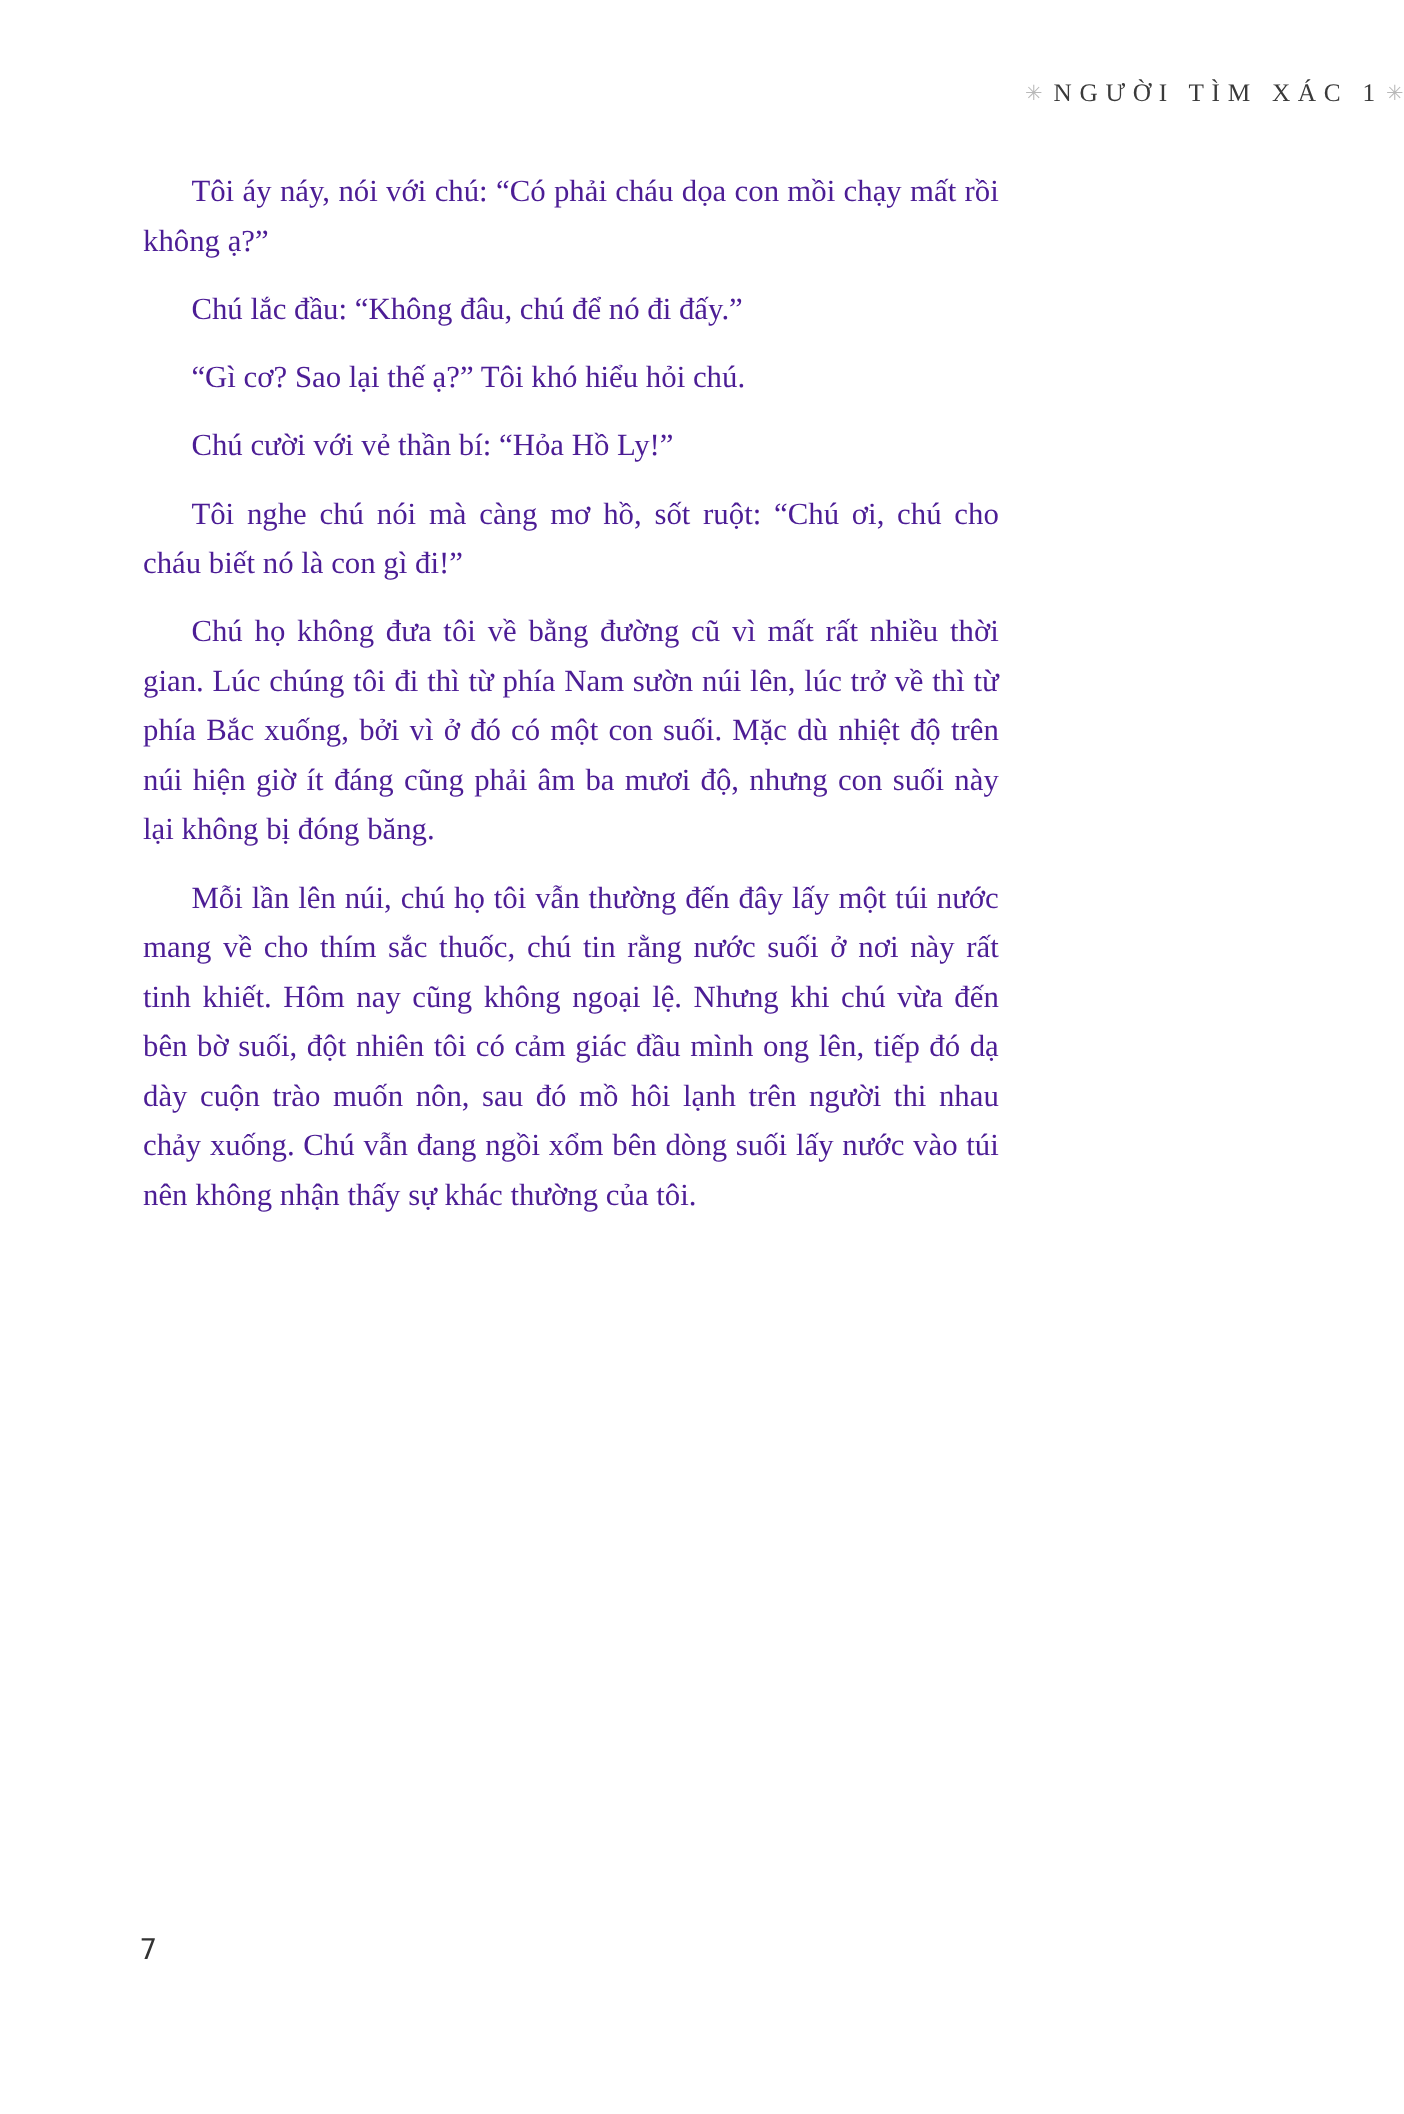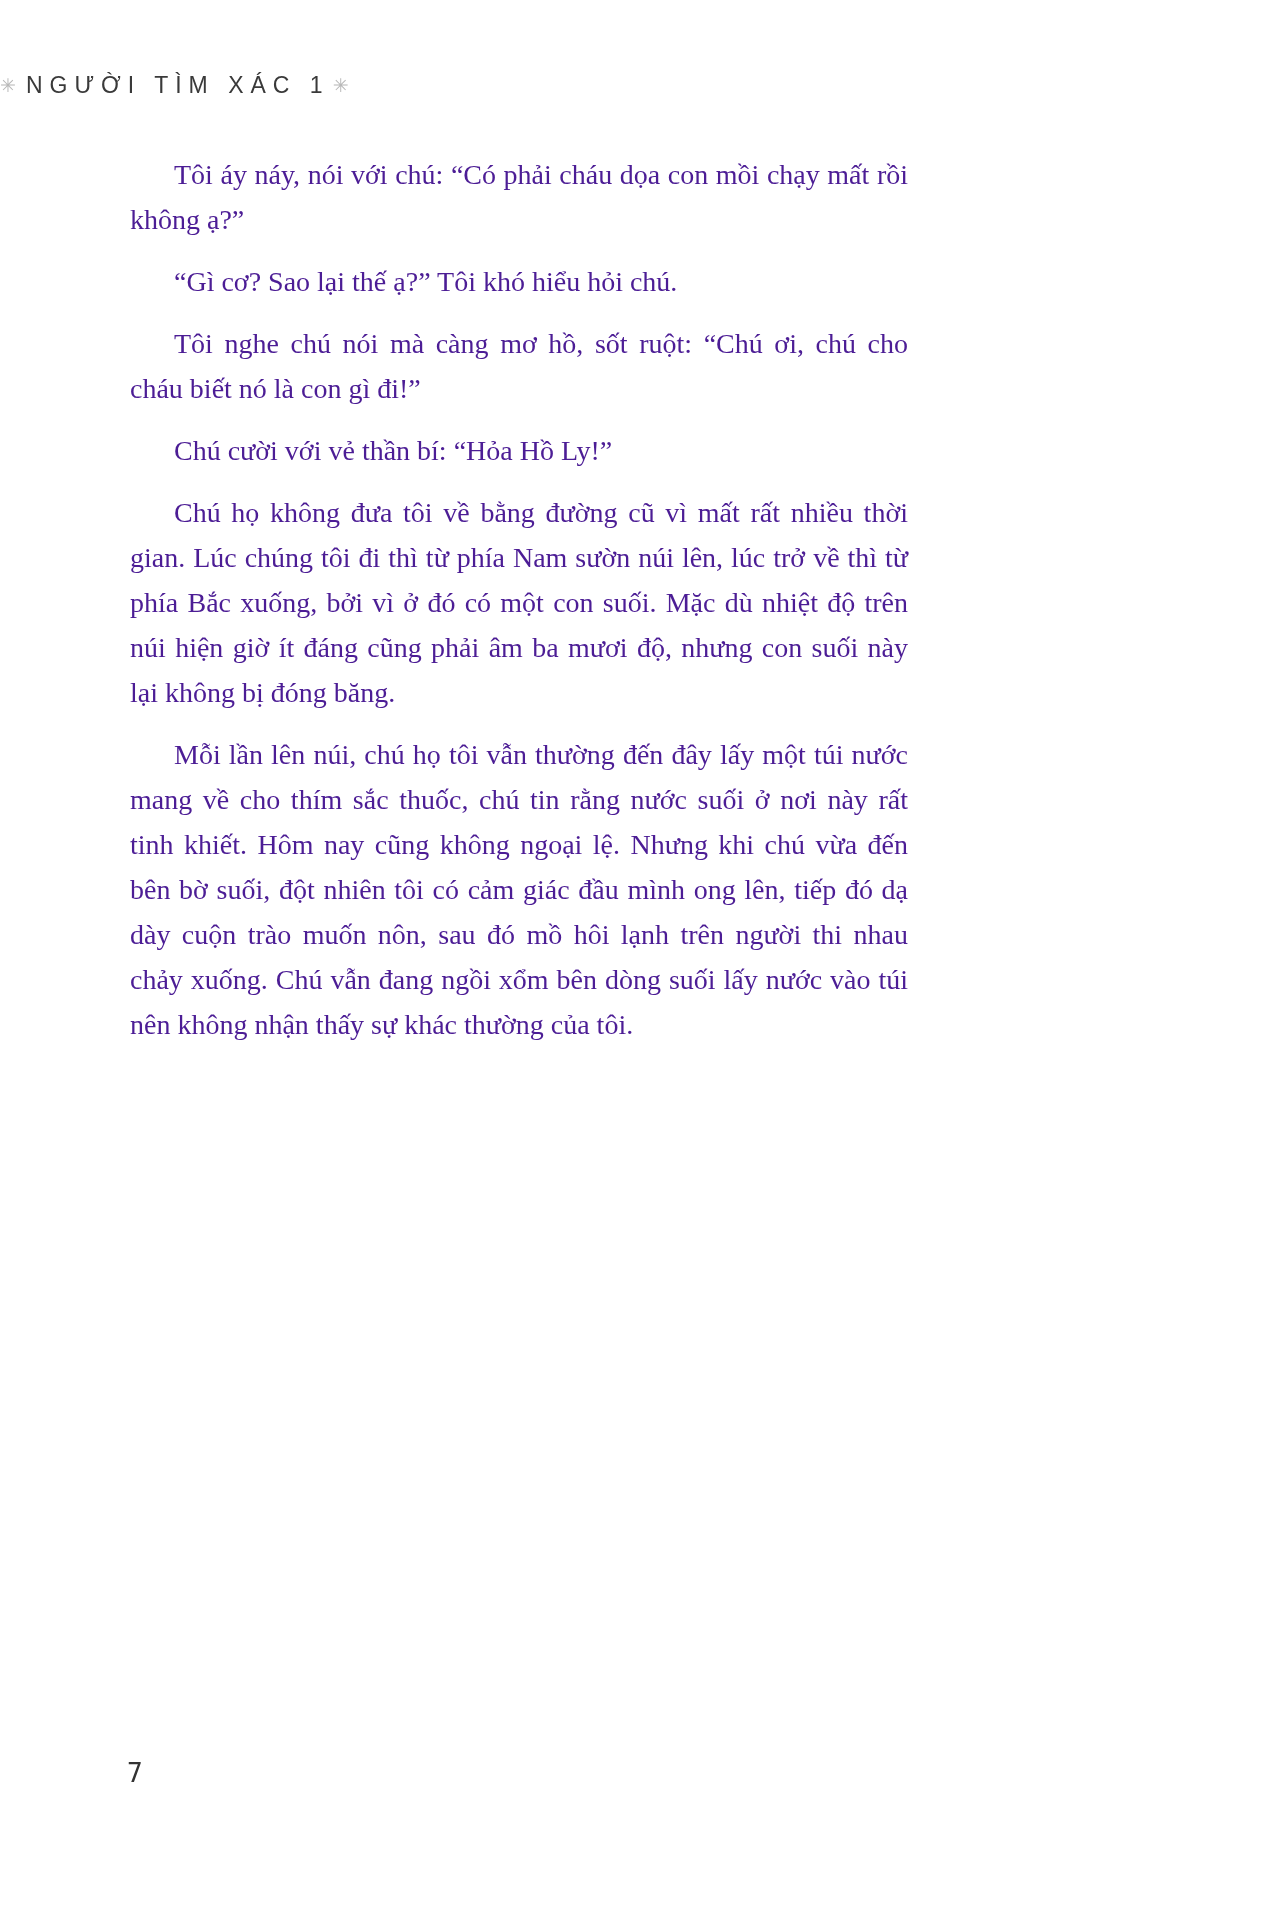--- a/index.html
+++ b/index.html
@@ -14,22 +14,22 @@
     background: #ffffff;
     overflow: hidden;
     font-family: "Liberation Serif", serif;
     color: #1f1f1f;
   }
   .header {
     position: absolute;
     top: 72px;
     left: 0;
     right: 0;
-    text-align: left;
-    font-family: Liberation Sans, sans-serif;
+    text-align: right;
+    font-family: Liberation Serif, serif;
     font-size: 23px;
     letter-spacing: 7px;
     color: #3a3a3a;
     white-space: nowrap;
   }
   .ornament {
     display: inline-block;
     color: #b8b8b8;
     font-size: 19px;
     letter-spacing: 0;
@@ -67,22 +67,23 @@
 <body>
 
 <div class="page">
 
   <div class="header">
     <span class="ornament left">✳</span><span class="header-title">NGƯỜI TÌM XÁC 1</span><span class="ornament right">✳</span>
   </div>
 
   <div class="content">
     <p>Tôi áy náy, nói với chú: “Có phải cháu dọa con mồi chạy mất rồi không ạ?”</p>
+    <p>Chú lắc đầu: “Không đâu, chú để nó đi đấy.”</p>
     <p>“Gì cơ? Sao lại thế ạ?” Tôi khó hiểu hỏi chú.</p>
+    <p>Chú cười với vẻ thần bí: “Hỏa Hồ Ly!”</p>
     <p>Tôi nghe chú nói mà càng mơ hồ, sốt ruột: “Chú ơi, chú cho cháu biết nó là con gì đi!”</p>
-    <p>Chú cười với vẻ thần bí: “Hỏa Hồ Ly!”</p>
     <p>Chú họ không đưa tôi về bằng đường cũ vì mất rất nhiều thời gian. Lúc chúng tôi đi thì từ phía Nam sườn núi lên, lúc trở về thì từ phía Bắc xuống, bởi vì ở đó có một con suối. Mặc dù nhiệt độ trên núi hiện giờ ít đáng cũng phải âm ba mươi độ, nhưng con suối này lại không bị đóng băng.</p>
     <p>Mỗi lần lên núi, chú họ tôi vẫn thường đến đây lấy một túi nước mang về cho thím sắc thuốc, chú tin rằng nước suối ở nơi này rất tinh khiết. Hôm nay cũng không ngoại lệ. Nhưng khi chú vừa đến bên bờ suối, đột nhiên tôi có cảm giác đầu mình ong lên, tiếp đó dạ dày cuộn trào muốn nôn, sau đó mồ hôi lạnh trên người thi nhau chảy xuống. Chú vẫn đang ngồi xổm bên dòng suối lấy nước vào túi nên không nhận thấy sự khác thường của tôi.</p>
   </div>
 
   <div class="page-number">7</div>
 
 </div>
 
 </body></html>

